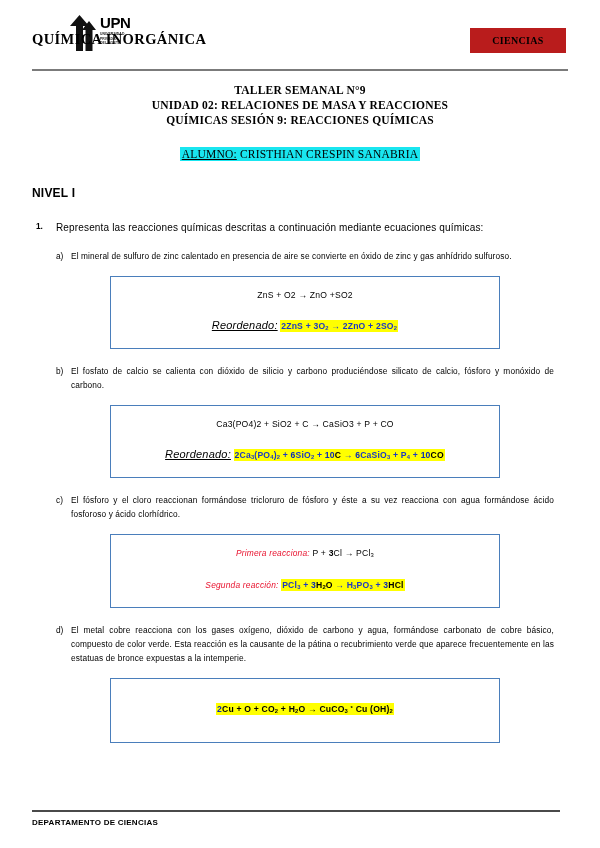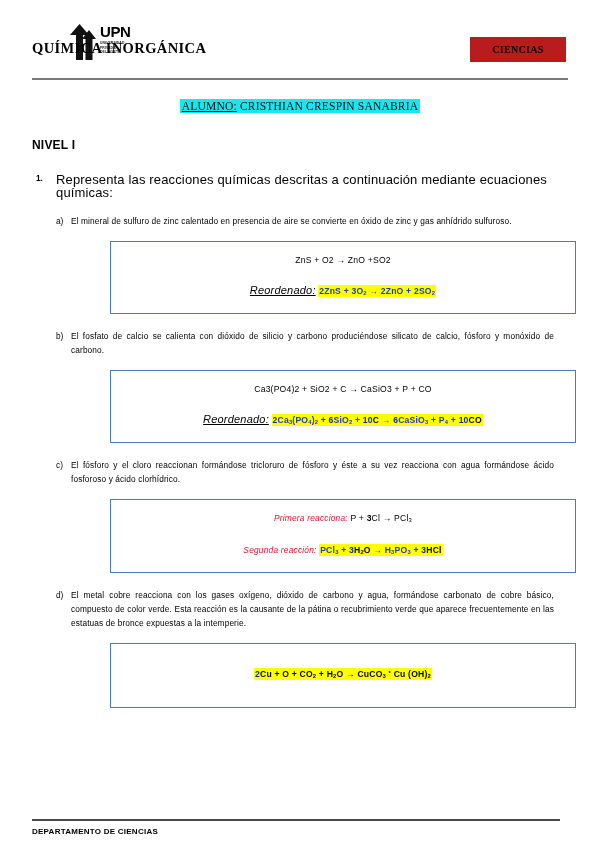--- a/index.html
+++ b/index.html
@@ -21,21 +21,21 @@
     width: 600px;
     height: 848px;
     box-sizing: border-box;
     padding: 0;
   }
 
   
   .header {
     position: relative;
     height: 62px;
-    margin: 18px 32px 0 32px;
+    margin: 9px 32px 0 32px;
   }
   .logo {
     position: absolute;
     left: 37px;
     top: 4px;
     width: 72px;
     height: 42px;
   }
   .logo-arrows {
     position: absolute;
@@ -152,21 +152,21 @@
   .q-num {
     width: 24px;
     flex: 0 0 24px;
     font-size: 8.3px;
     font-weight: bold;
     padding-left: 4px;
     box-sizing: border-box;
   }
   .q-text {
     flex: 1;
-    font-size: 13px;
+    font-size: 10px;
     line-height: 13px;
     letter-spacing: 0.15px;
   }
 
   .item {
     margin-top: 16px;
     display: flex;
     padding-left: 24px;
   }
   .item-letter {
@@ -181,21 +181,21 @@
     line-height: 13.8px;
     letter-spacing: 0.12px;
     text-align: justify;
     padding-right: 14px;
   }
 
   
   .eqbox {
     border: 1.3px solid #4a7ebb;
     margin: 12px 0 0 78px;
-    width: 466px;
+    width: 390px;
     box-sizing: border-box;
     padding: 11px 8px 13px 8px;
     text-align: center;
     background: #fff;
   }
   .eqbox.tall {
     padding: 22px 8px 24px 8px;
   }
   .eq-line {
     font-size: 8.6px;
@@ -279,20 +279,25 @@
       </div>
     </div>
 
     <div class="header-title">QUÍMICA INORGÁNICA</div>
 
     <div class="badge">CIENCIAS</div>
 
     <div class="header-rule"></div>
   </div>
 
+  <div class="title-block">
+    <div>TALLER SEMANAL N°9</div>
+    <div>UNIDAD 02: RELACIONES DE MASA Y REACCIONES</div>
+    <div>QUÍMICAS SESIÓN 9: REACCIONES QUÍMICAS</div>
+  </div>
 
   <div class="alumno-line">
     <span class="alumno-inner"><span class="alumno-label">ALUMNO:</span> <span>CRISTHIAN CRESPIN SANABRIA</span></span>
   </div>
 
   <div class="content">
 
     <div class="nivel">NIVEL I</div>
 
     <div class="q-row">

